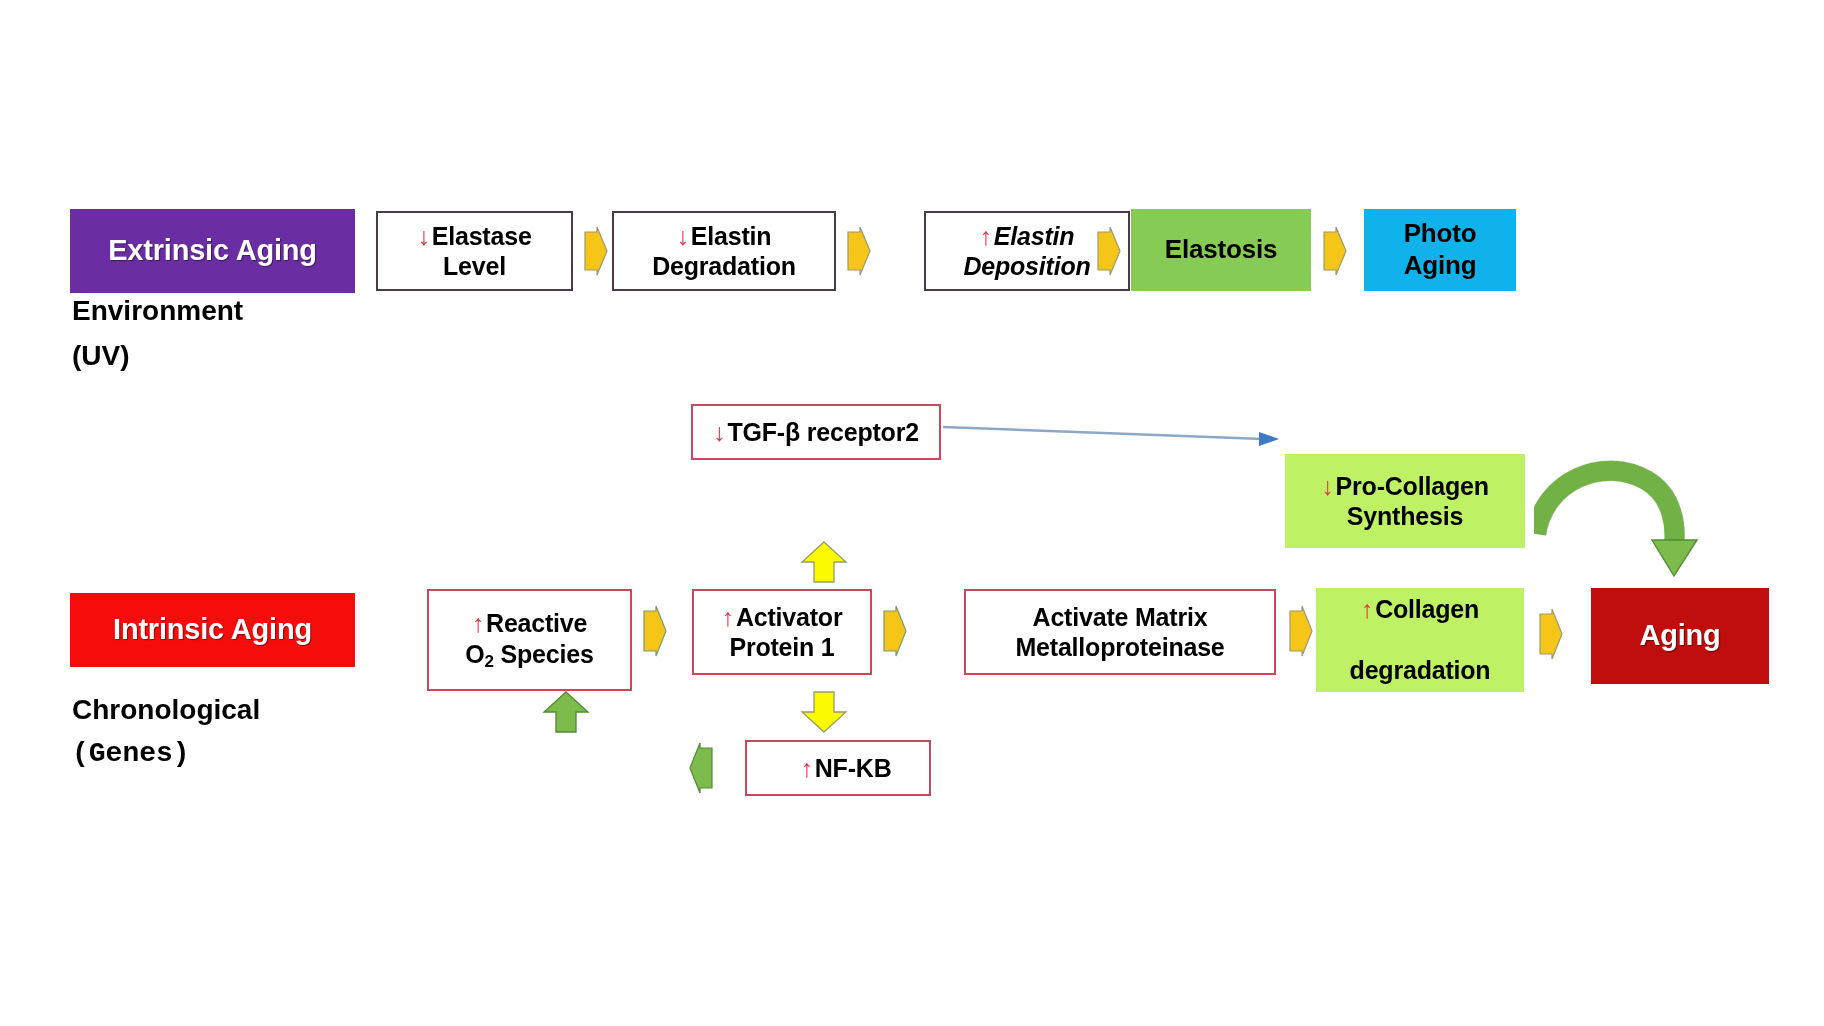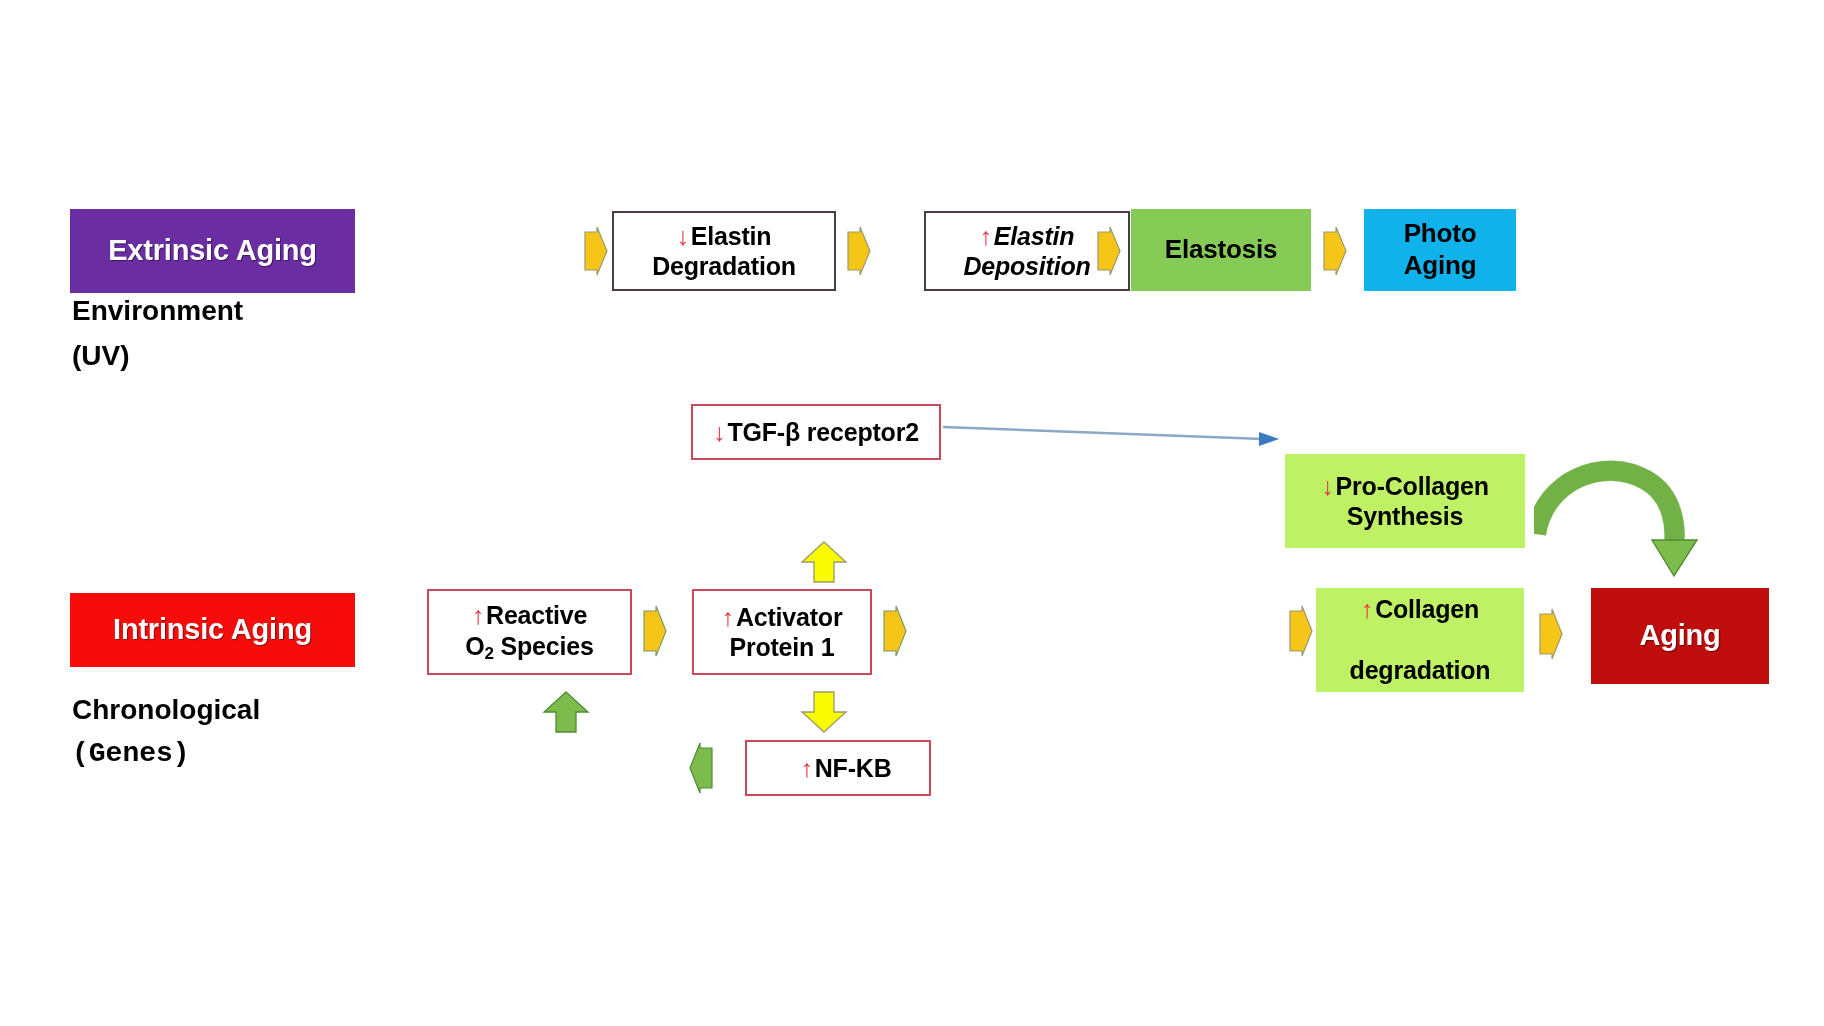--- a/index.html
+++ b/index.html
@@ -84,20 +84,26 @@
     <span class="txt">Extrinsic Aging</span>
   </div>
 
   <div class="plainlabel" style="left:72px; top:295px; font-size:28px;">
     <span>Environment</span>
   </div>
   <div class="plainlabel" style="left:72px; top:340px; font-size:28px;">
     <span>(UV)</span>
   </div>
 
+  <div class="box white" style="left:376px; top:211px; width:197px; height:80px; font-size:25px;">
+    <span class="txt">
+      <span class="arrowmark">↓</span><span>Elastase</span><br>
+      <span>Level</span>
+    </span>
+  </div>
 
   <svg class="chev" style="left:581px; top:226px;" width="28" height="50" viewBox="0 0 28 50">
     <path d="M4 6 L16 6 L16 1 L26 25 L16 49 L16 44 L4 44 Z" fill="#F5C518" stroke="#9a9a70" stroke-width="1.2"></path>
   </svg>
 
   <div class="box white" style="left:612px; top:211px; width:224px; height:80px; font-size:25px;">
     <span class="txt">
       <span class="arrowmark">↓</span><span>Elastin</span><br>
       <span>Degradation</span>
     </span>
@@ -165,21 +171,21 @@
     <span class="txt">Intrinsic Aging</span>
   </div>
 
   <div class="plainlabel" style="left:72px; top:694px; font-size:28px;">
     <span>Chronological</span>
   </div>
   <div class="plainlabel" style="left:72px; top:738px; font-size:28px;font-family:Liberation Mono, monospace;">
     <span>(Genes)</span>
   </div>
 
-  <div class="box whitered" style="left:427px; top:589px; width:205px; height:86px; font-size:25px;">
+  <div class="box whitered" style="left:427px; top:589px; width:205px; height:102px; font-size:25px;">
     <span class="txt">
       <span class="arrowmark">↑</span><span>Reactive</span><br>
       <span>O<sub>2</sub> Species</span>
     </span>
   </div>
 
   <svg class="chev" style="left:640px; top:605px;" width="28" height="52" viewBox="0 0 28 52">
     <path d="M4 6 L16 6 L16 1 L26 26 L16 51 L16 46 L4 46 Z" fill="#F5C518" stroke="#7d9a6a" stroke-width="1.2"></path>
   </svg>
 
@@ -187,20 +193,26 @@
     <span class="txt">
       <span class="arrowmark">↑</span><span>Activator</span><br>
       <span>Protein  1</span>
     </span>
   </div>
 
   <svg class="chev" style="left:880px; top:605px;" width="28" height="52" viewBox="0 0 28 52">
     <path d="M4 6 L16 6 L16 1 L26 26 L16 51 L16 46 L4 46 Z" fill="#F5C518" stroke="#7d9a6a" stroke-width="1.2"></path>
   </svg>
 
+  <div class="box whitered" style="left:964px; top:589px; width:312px; height:86px; font-size:25px;">
+    <span class="txt">
+      <span>Activate Matrix</span><br>
+      <span>Metalloproteinase</span>
+    </span>
+  </div>
 
   <svg class="chev" style="left:1286px; top:605px;" width="28" height="52" viewBox="0 0 28 52">
     <path d="M4 6 L16 6 L16 1 L26 26 L16 51 L16 46 L4 46 Z" fill="#F5C518" stroke="#9a9a70" stroke-width="1.2"></path>
   </svg>
 
   <div class="box orange" style="left:1316px; top:588px; width:208px; height:104px; font-size:25px;">
     <span class="txt">
       <span class="arrowmark">↑</span><span>Collagen</span><br><br>
       <span>degradation</span>
     </span>

